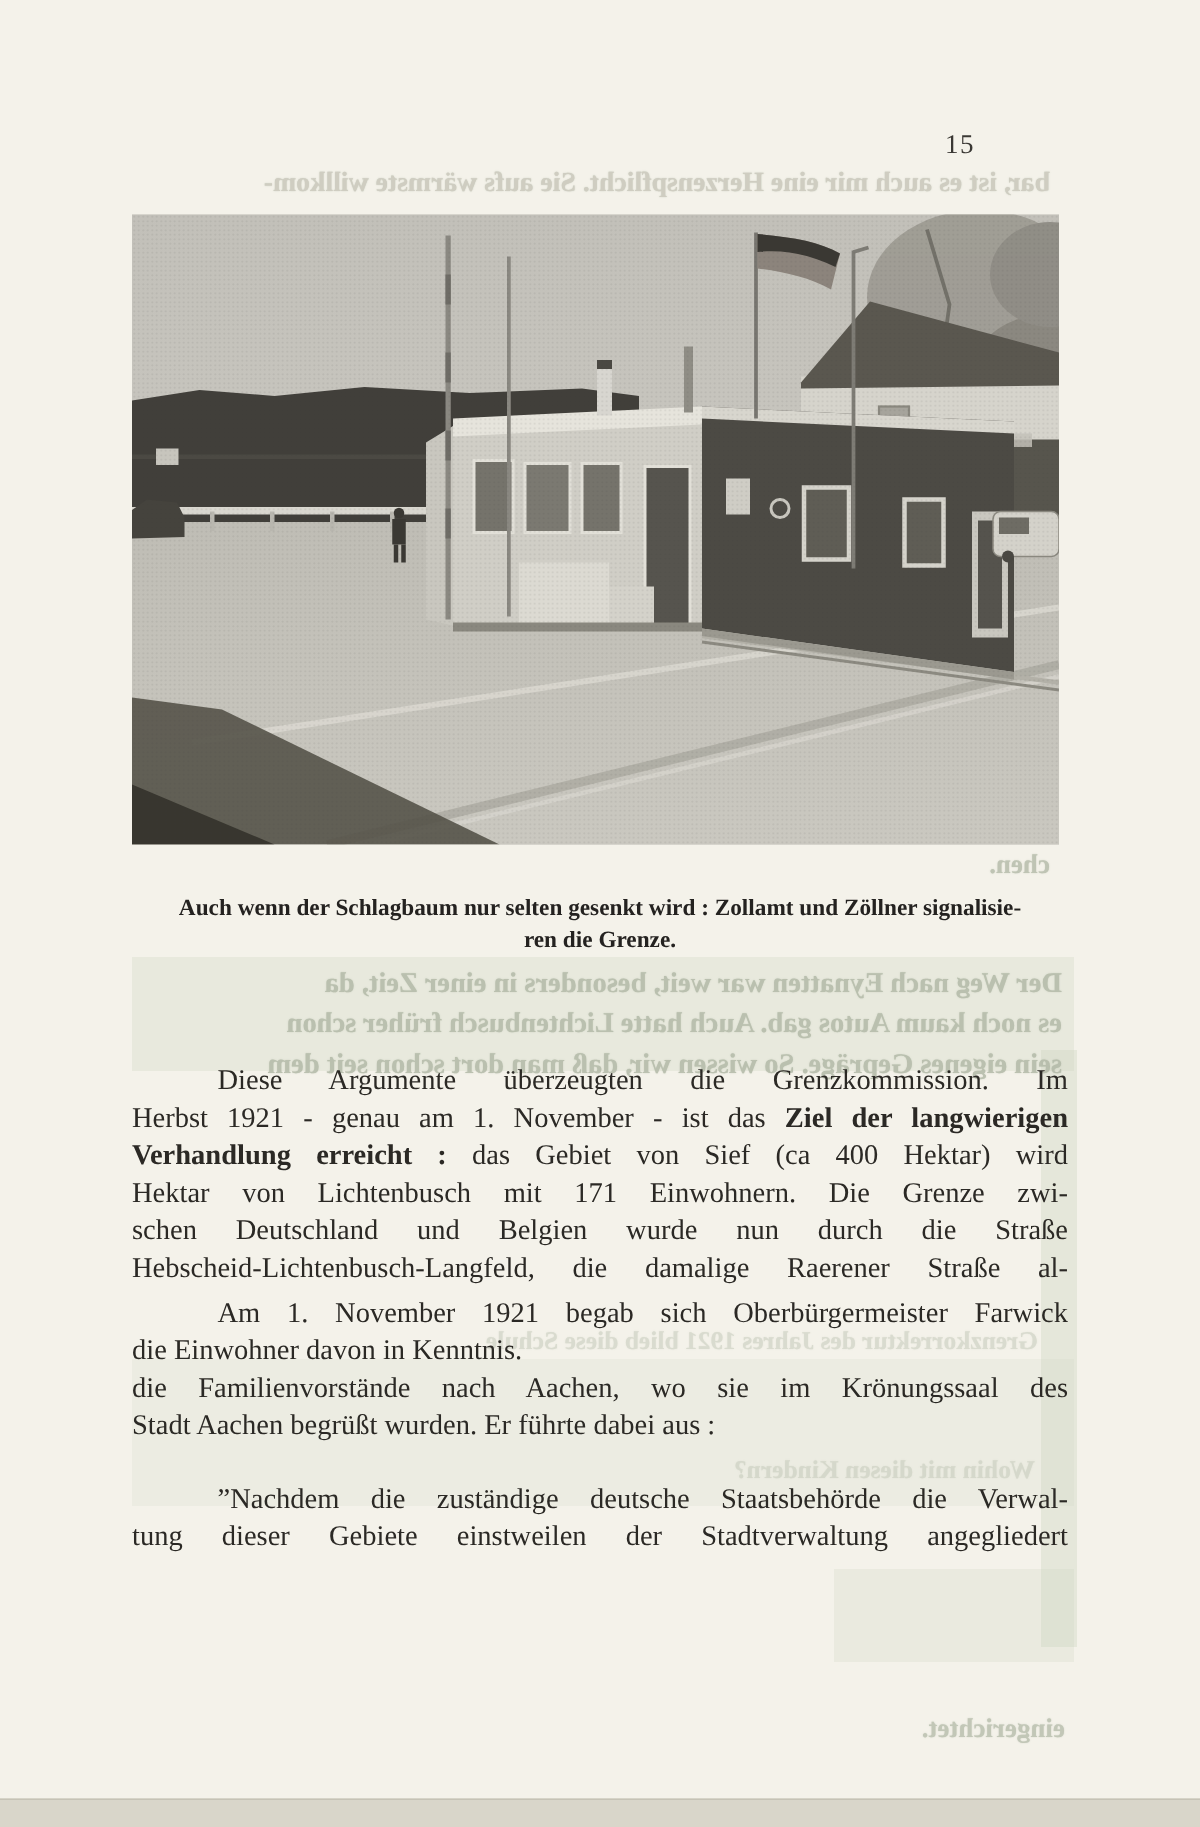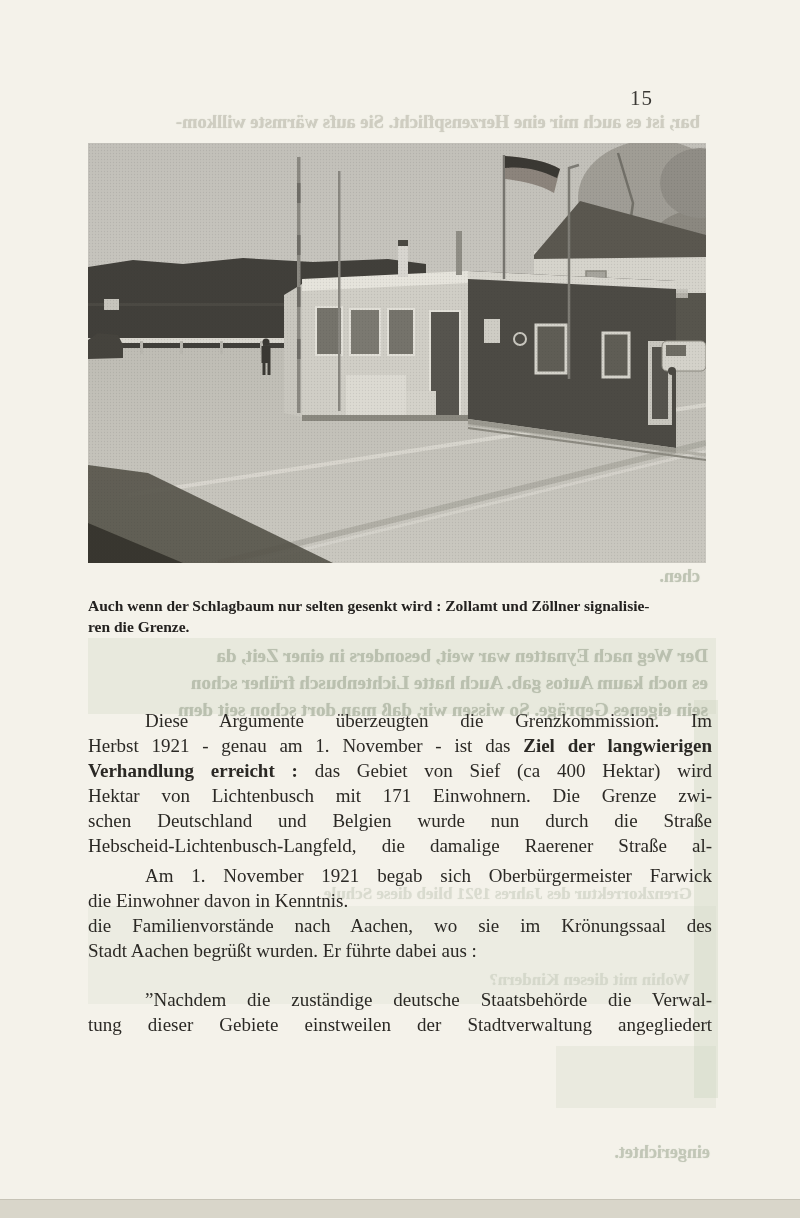--- a/index.html
+++ b/index.html
@@ -3,32 +3,32 @@
 <meta charset="utf-8">
 <style>
   html,body{margin:0;padding:0;}
   body{
     width:800px;height:1218px;position:relative;overflow:hidden;
     background:#f4f2ea;
     font-family:"Liberation Serif","DejaVu Serif",serif;
   }
   .pagenum{
     position:absolute;left:630px;top:86px;width:60px;
-    font-size:21px;color:#3a3834;letter-spacing:1px;
+    font-size:18px;color:#3a3834;letter-spacing:1px;
   }
   
   .photo{
     position:absolute;left:88px;top:143px;width:618px;height:420px;
     background:#c7c5be;
   }
   .photo svg{display:block;width:100%;height:100%;}
   
   .caption{
     position:absolute;left:88px;top:596px;width:624px;
-    font-weight:bold;font-size:15.5px;line-height:20.5px;
+    text-align:center;font-weight:bold;font-size:15.5px;line-height:20.5px;
     color:#242220;
   }
   
   .textcol{
     position:absolute;left:88px;top:708px;width:624px;
     font-size:19px;line-height:25px;color:#2b2925;
   }
   .tl{text-align:justify;text-align-last:left;}
   .tl.just{text-align-last:justify;}
   .tl.ind{text-indent:57px;}

